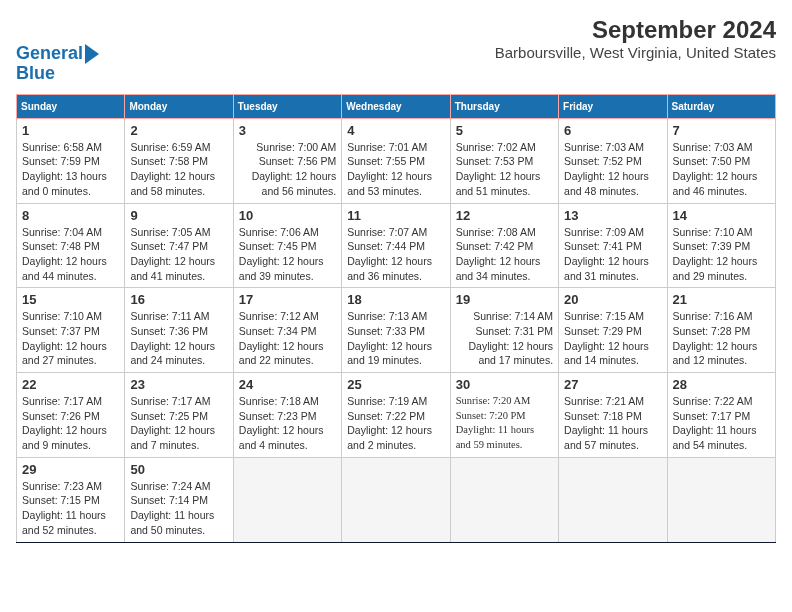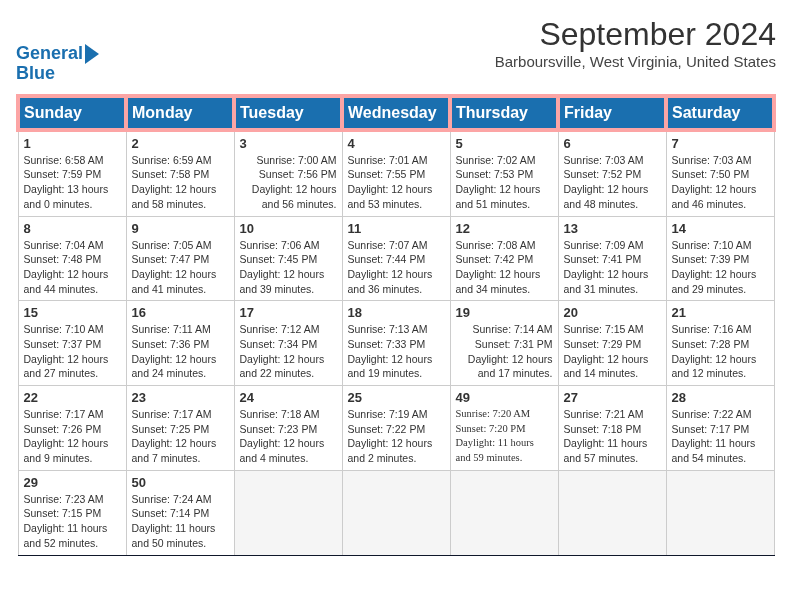--- a/index.html
+++ b/index.html
@@ -30,41 +30,41 @@
     .logo-blue { color: #1a6faf; }
     .logo-arrow {
       width: 0; height: 0;
       border-left: 14px solid #1a6faf;
       border-top: 10px solid transparent;
       border-bottom: 10px solid transparent;
       margin-left: 2px;
     }
     .title-block { text-align: right; }
     .month-title {
-      font-size: 32px;
-      font-weight: normal;
+      font-size: 24px;
+      font-weight: bold;
       color: #333;
     }
     .location {
       font-size: 15px;
       color: #444;
     }
     table {
       width: 100%;
       border-collapse: collapse;
       font-size: 11px;
     }
     th {
       background: #1a6faf;
       color: #fff;
       padding: 6px 4px;
       text-align: left;
-      font-size: 16px;
+      font-size: 10px;
       font-weight: bold;
-      border: 4px solid #fca5a5;
+      border: 1px solid #fca5a5;
     }
     td {
       border: 1px solid #ccc;
       vertical-align: top;
       padding: 4px 5px;
       width: 107px;
       min-height: 70px;
       background: #fff;
     }
     td.empty {
@@ -294,21 +294,21 @@
 and 4 minutes.</div>
         </td>
         <td>
           <span class="day-num">25</span>
           <div class="day-info" style="white-space: pre-line;">Sunrise: 7:19 AM
 Sunset: 7:22 PM
 Daylight: 12 hours
 and 2 minutes.</div>
         </td>
         <td>
-          <span class="day-num">49</span>
+          <span class="day-num">30</span>
           <div class="day-info" style="white-space: pre-line; font-family: Liberation Serif, serif;">Sunrise: 7:20 AM
 Sunset: 7:20 PM
 Daylight: 11 hours
 and 59 minutes.</div>
         </td>
         <td>
           <span class="day-num">27</span>
           <div class="day-info" style="white-space: pre-line;">Sunrise: 7:21 AM
 Sunset: 7:18 PM
 Daylight: 11 hours

